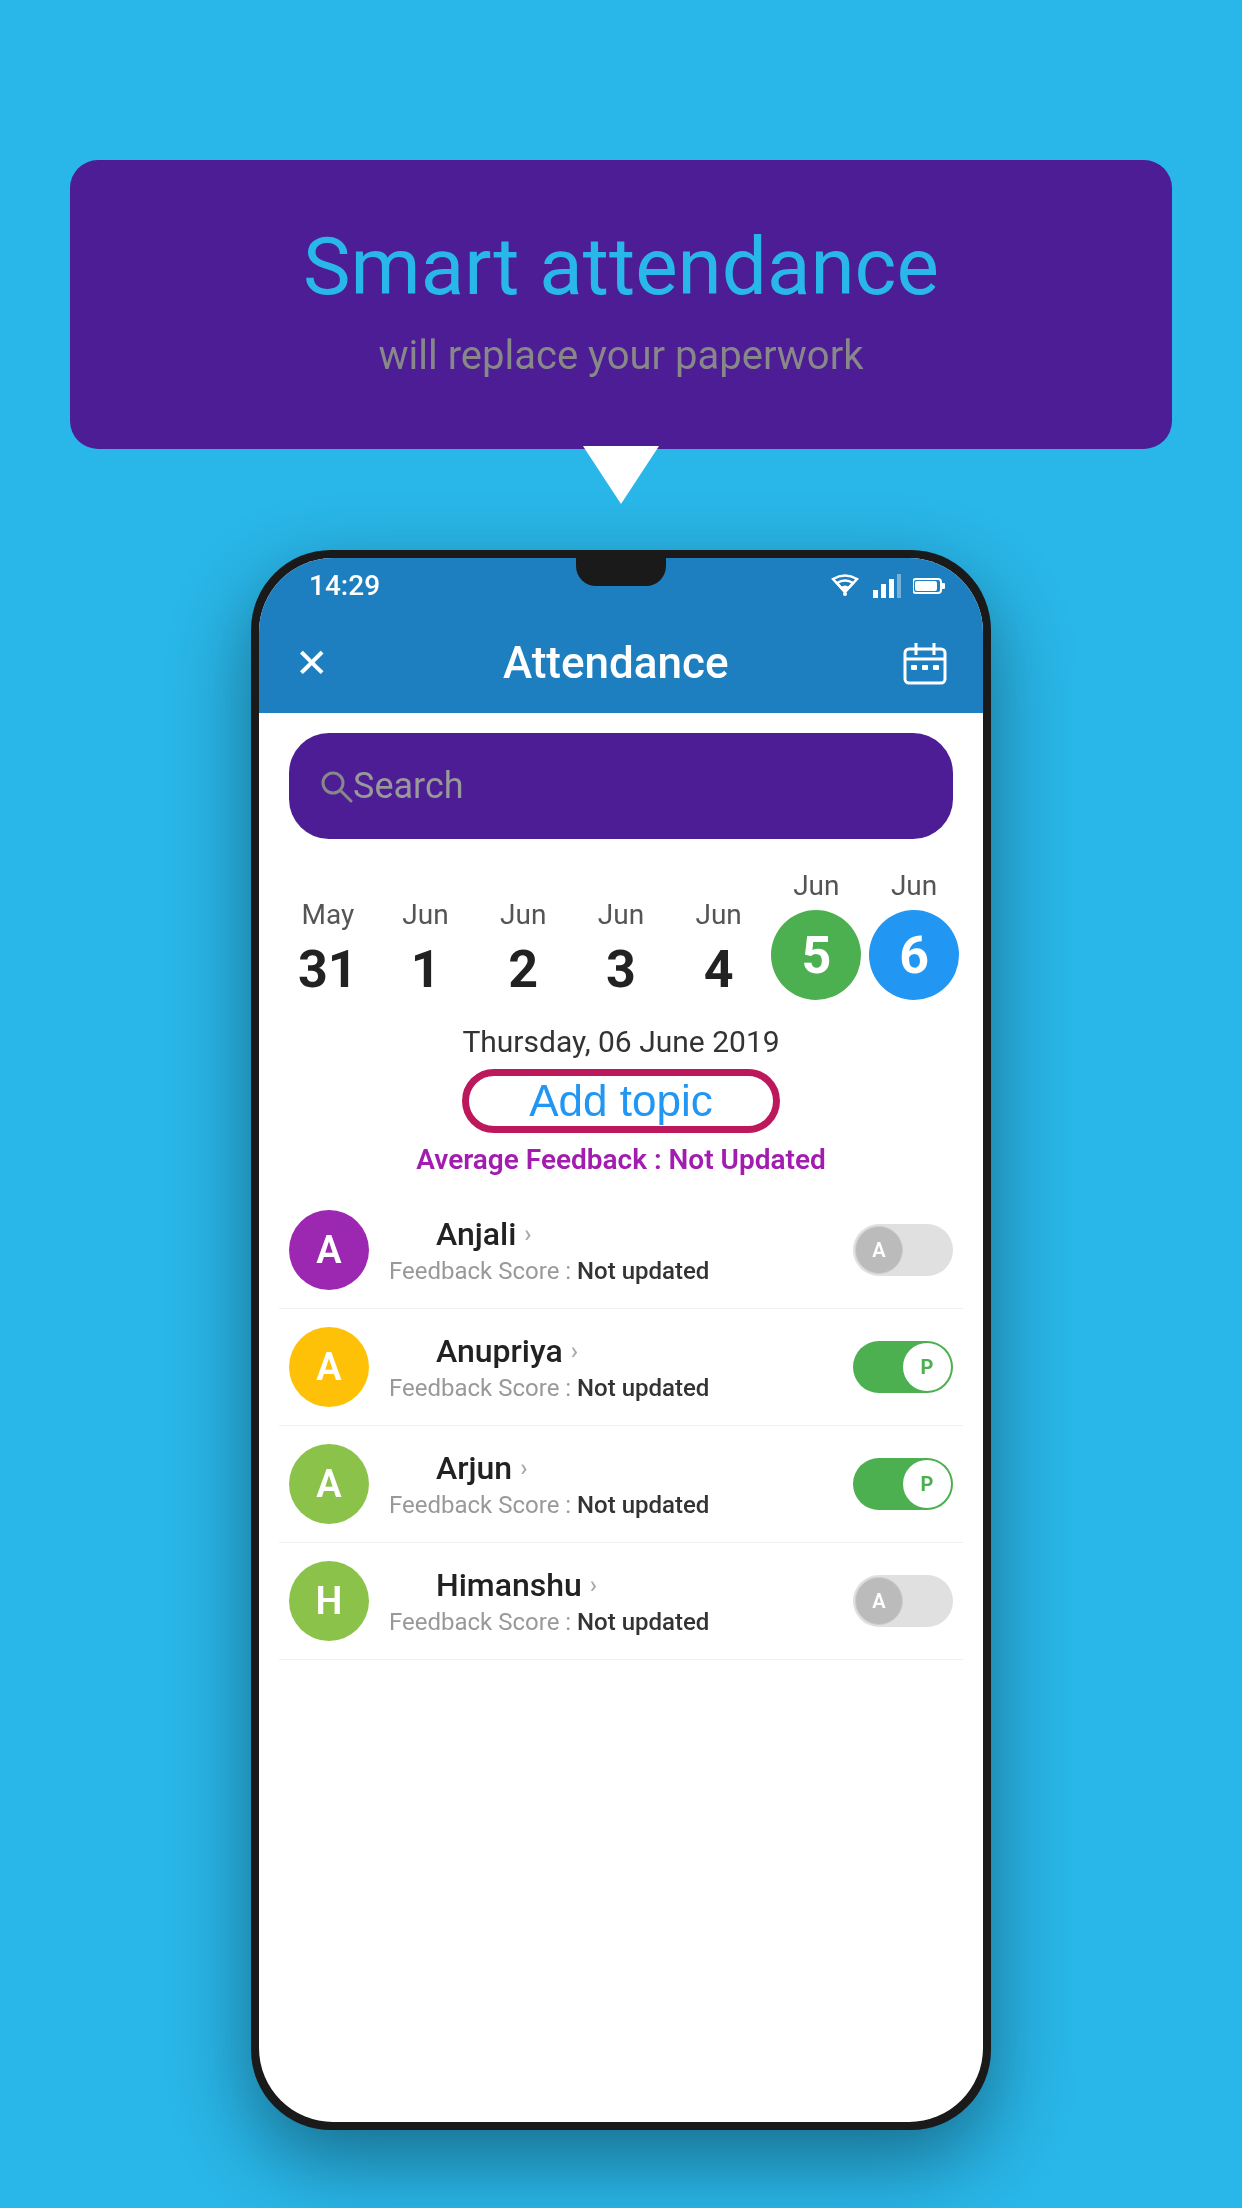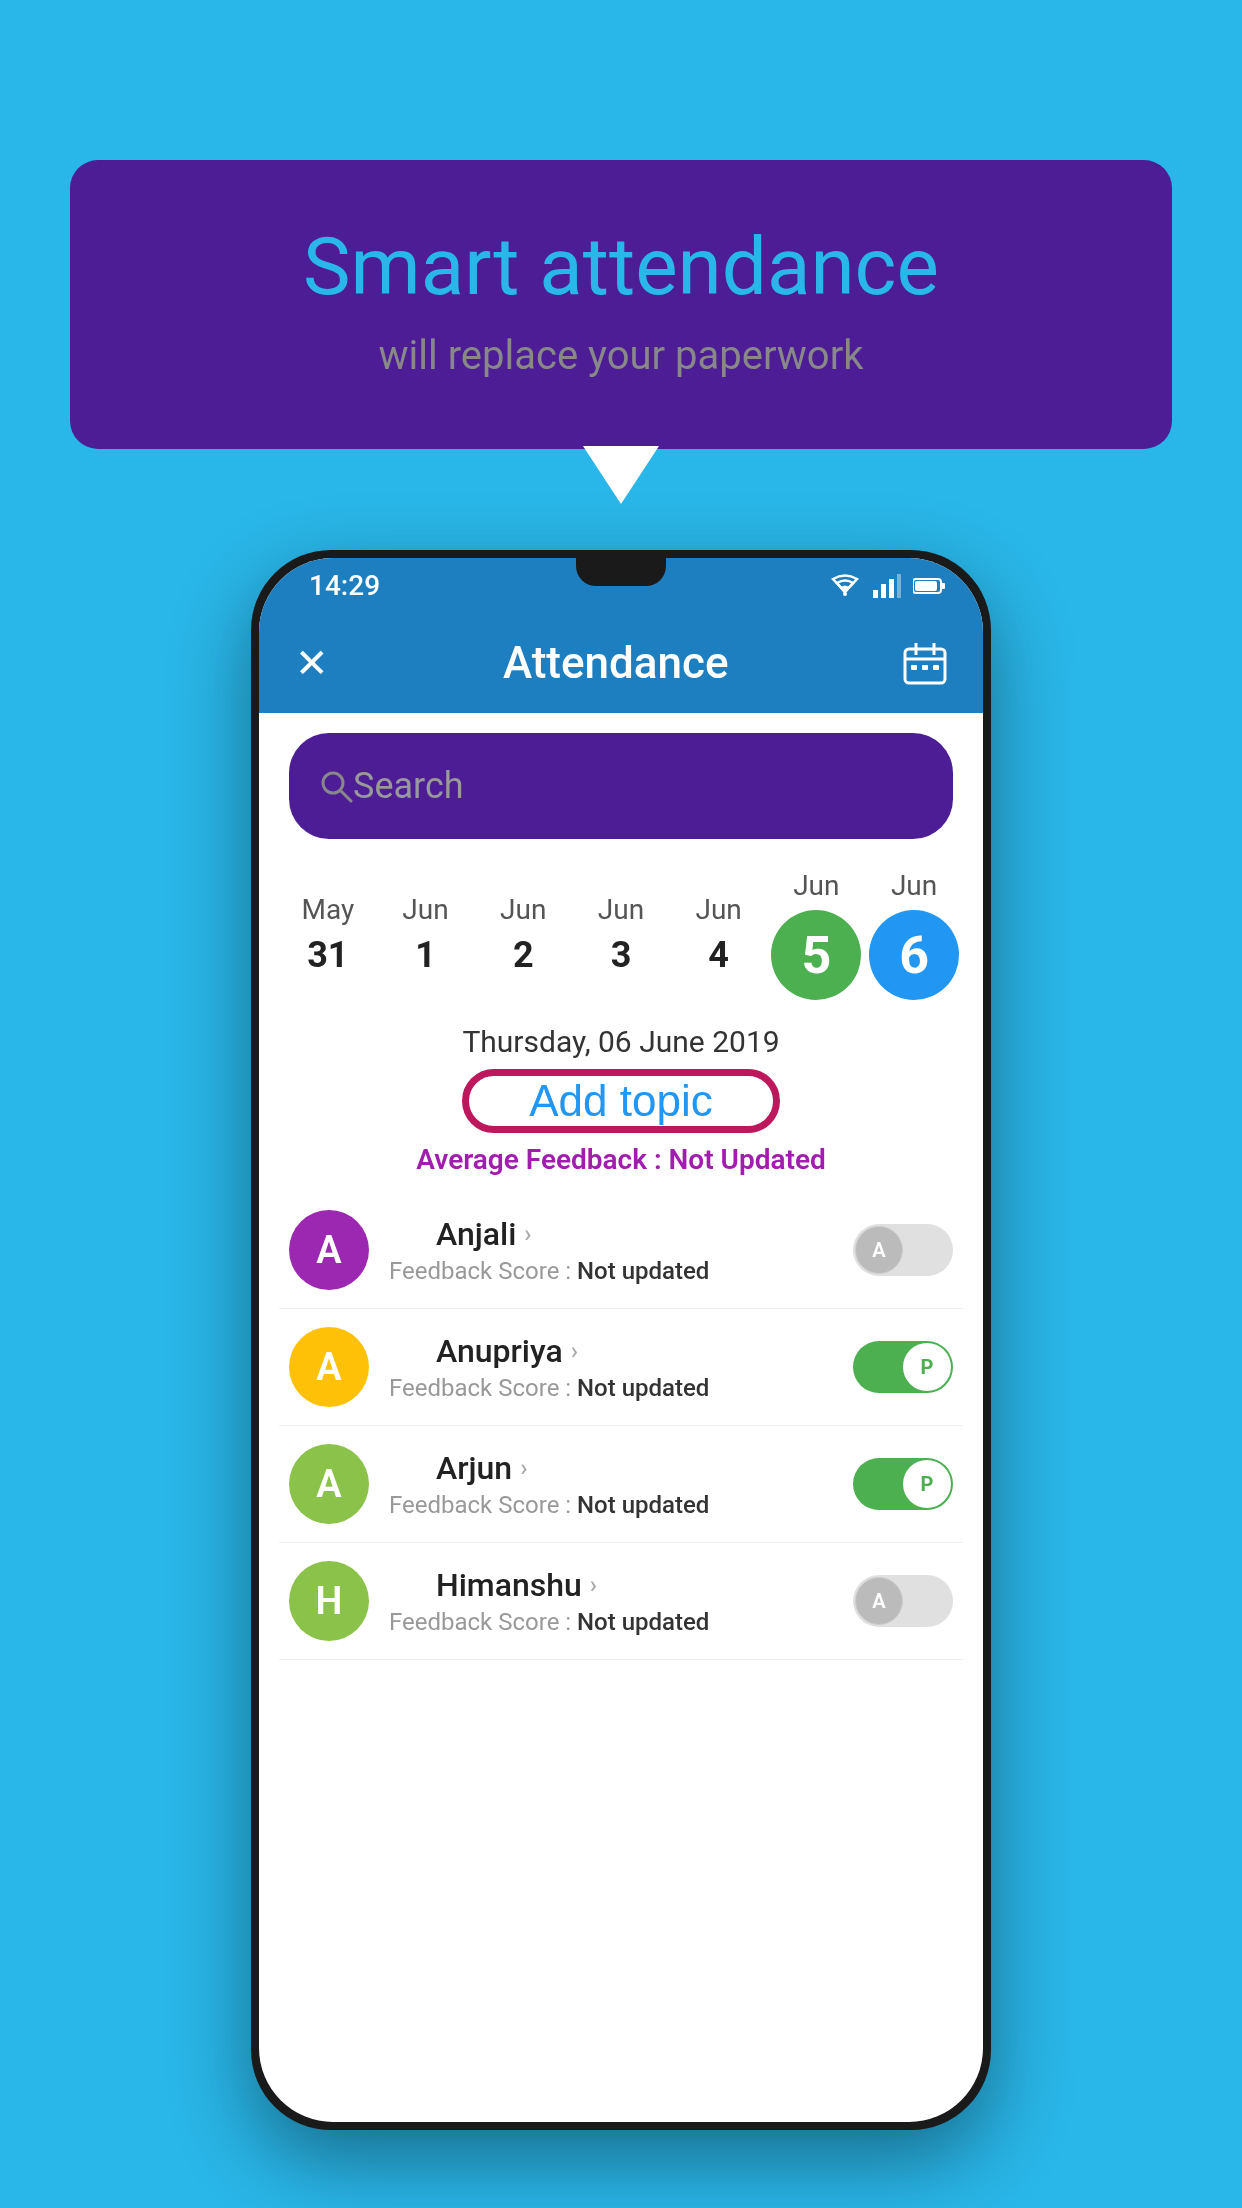--- a/index.html
+++ b/index.html
@@ -145,41 +145,41 @@
     }
 
     .search-input-text {
       font-size: 36px;
       color: #999;
     }
 
     
     .date-strip {
       display: flex;
-      align-items: center;
+      align-items: flex-end;
       justify-content: space-around;
       padding: 10px 20px;
     }
 
     .date-item {
       display: flex;
       flex-direction: column;
       align-items: center;
       gap: 8px;
       width: 90px;
     }
 
     .date-month {
       font-size: 28px;
       color: #555;
       font-weight: 400;
     }
 
     .date-num {
-      font-size: 36px;
+      font-size: 52px;
       font-weight: 700;
       color: #222;
     }
 
     .date-circle-green {
       width: 90px;
       height: 90px;
       background: #4caf50;
       border-radius: 50%;
       display: flex;

